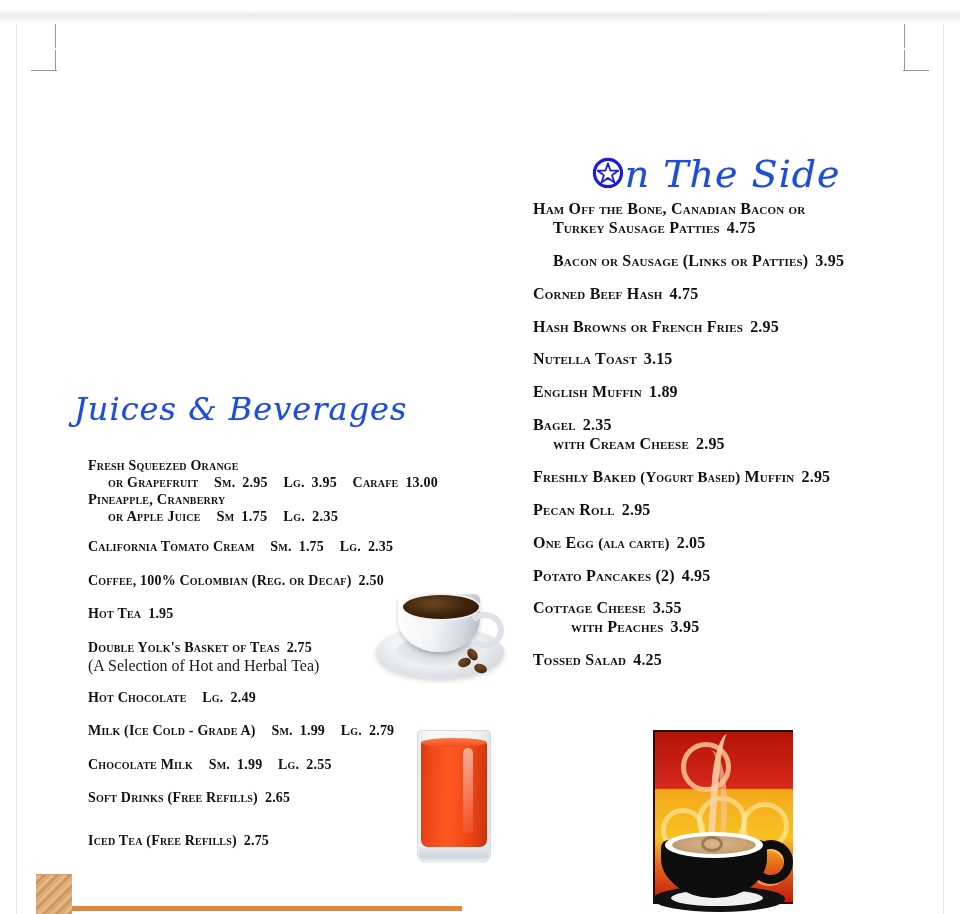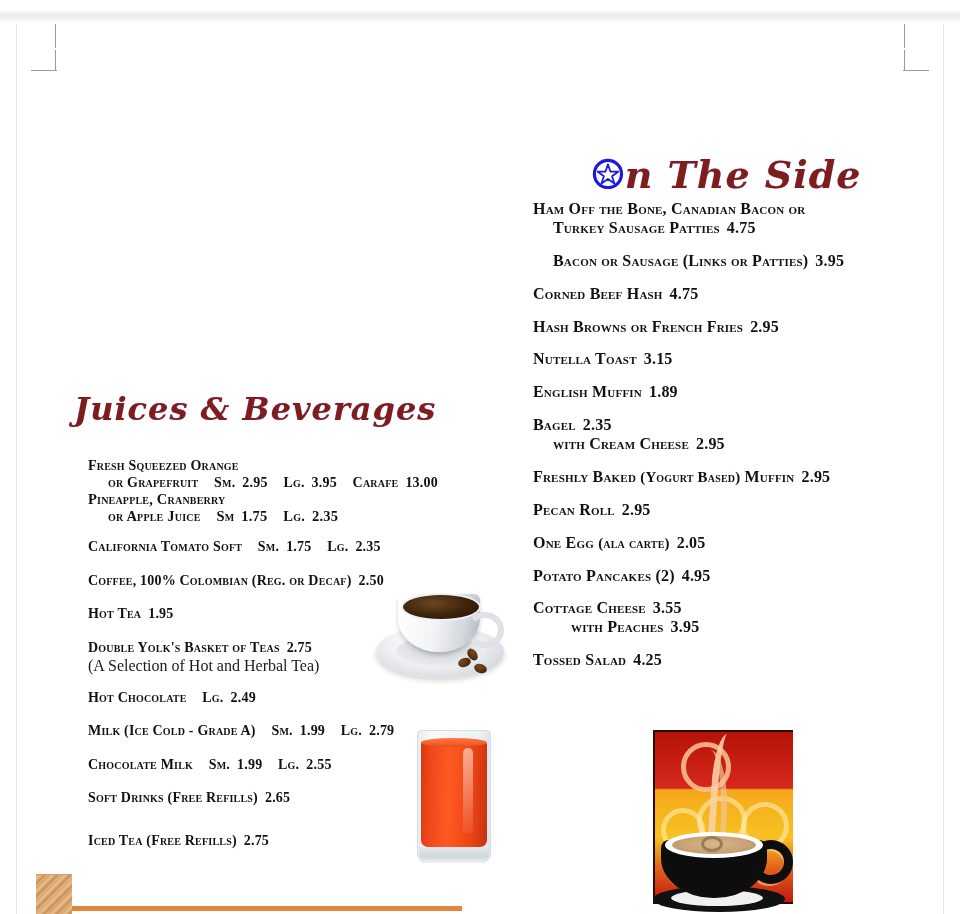--- a/index.html
+++ b/index.html
@@ -53,24 +53,24 @@
 
   
   #menu-canvas {
     position: absolute;
     inset: 0;
   }
 
   
   .script-heading {
     position: absolute;
-    color: #7f1d1d;
+    color: #1d4ed8;
     font-family: "DejaVu Serif", "Liberation Serif", serif;
     font-style: italic;
-    font-weight: 700;
+    font-weight: 400;
     white-space: nowrap;
     letter-spacing: 1px;
     text-shadow: 0 0 1px rgba(27,27,220,.35);
   }
   .script-heading .star-o {
     position: relative;
     display: inline-block;
     width: .84em;
     height: .84em;
     vertical-align: -0.06em;
@@ -454,21 +454,21 @@
       <span>Pineapple, Cranberry</span>
     </div>
     <div class="m-row sub" style="font-size:14.5px;">
       <span>or Apple Juice</span>
       <span class="sz">Sm</span><span class="price">1.75</span>
       <span class="sz">Lg.</span><span class="price">2.35</span>
     </div>
     <div class="gap-md"></div>
 
     <div class="m-row">
-      <span>California Tomato Soft</span>
+      <span>California Tomato Cream</span>
       <span class="sz">Sm.</span><span class="price">1.75</span>
       <span class="sz">Lg.</span><span class="price">2.35</span>
     </div>
     <div class="gap-lg"></div>
 
     <div class="m-row">
       <span>Coffee, 100% Colombian (Reg. or Decaf)</span><span class="price">2.50</span>
     </div>
     <div class="gap-lg"></div>
 

